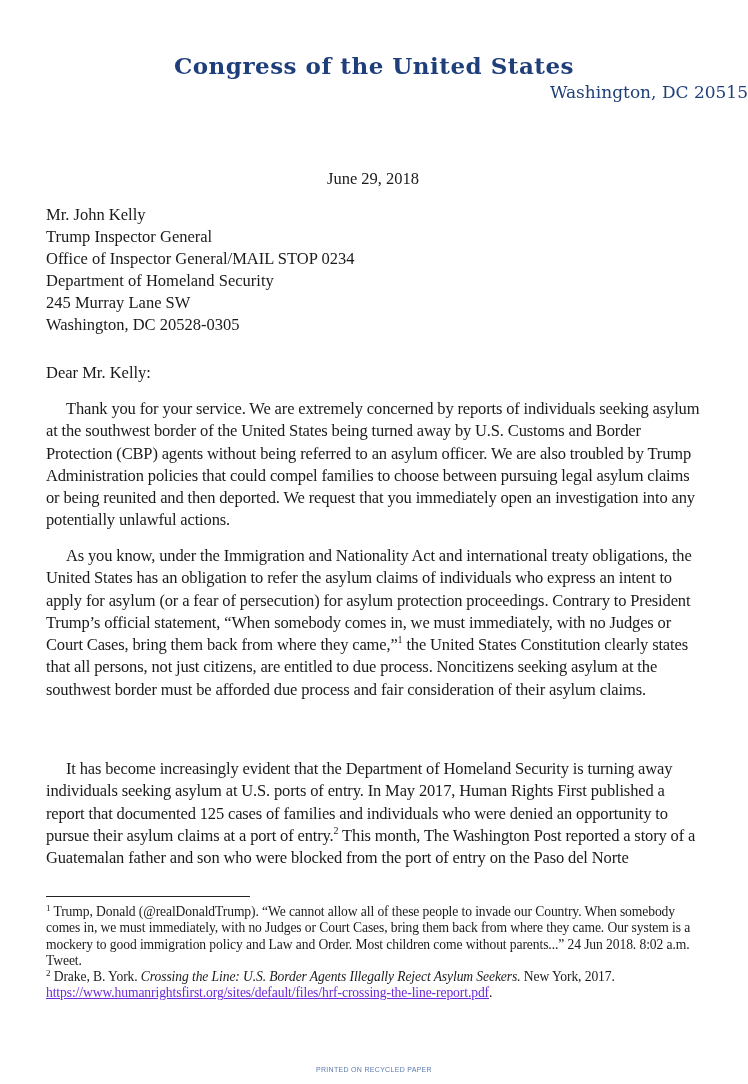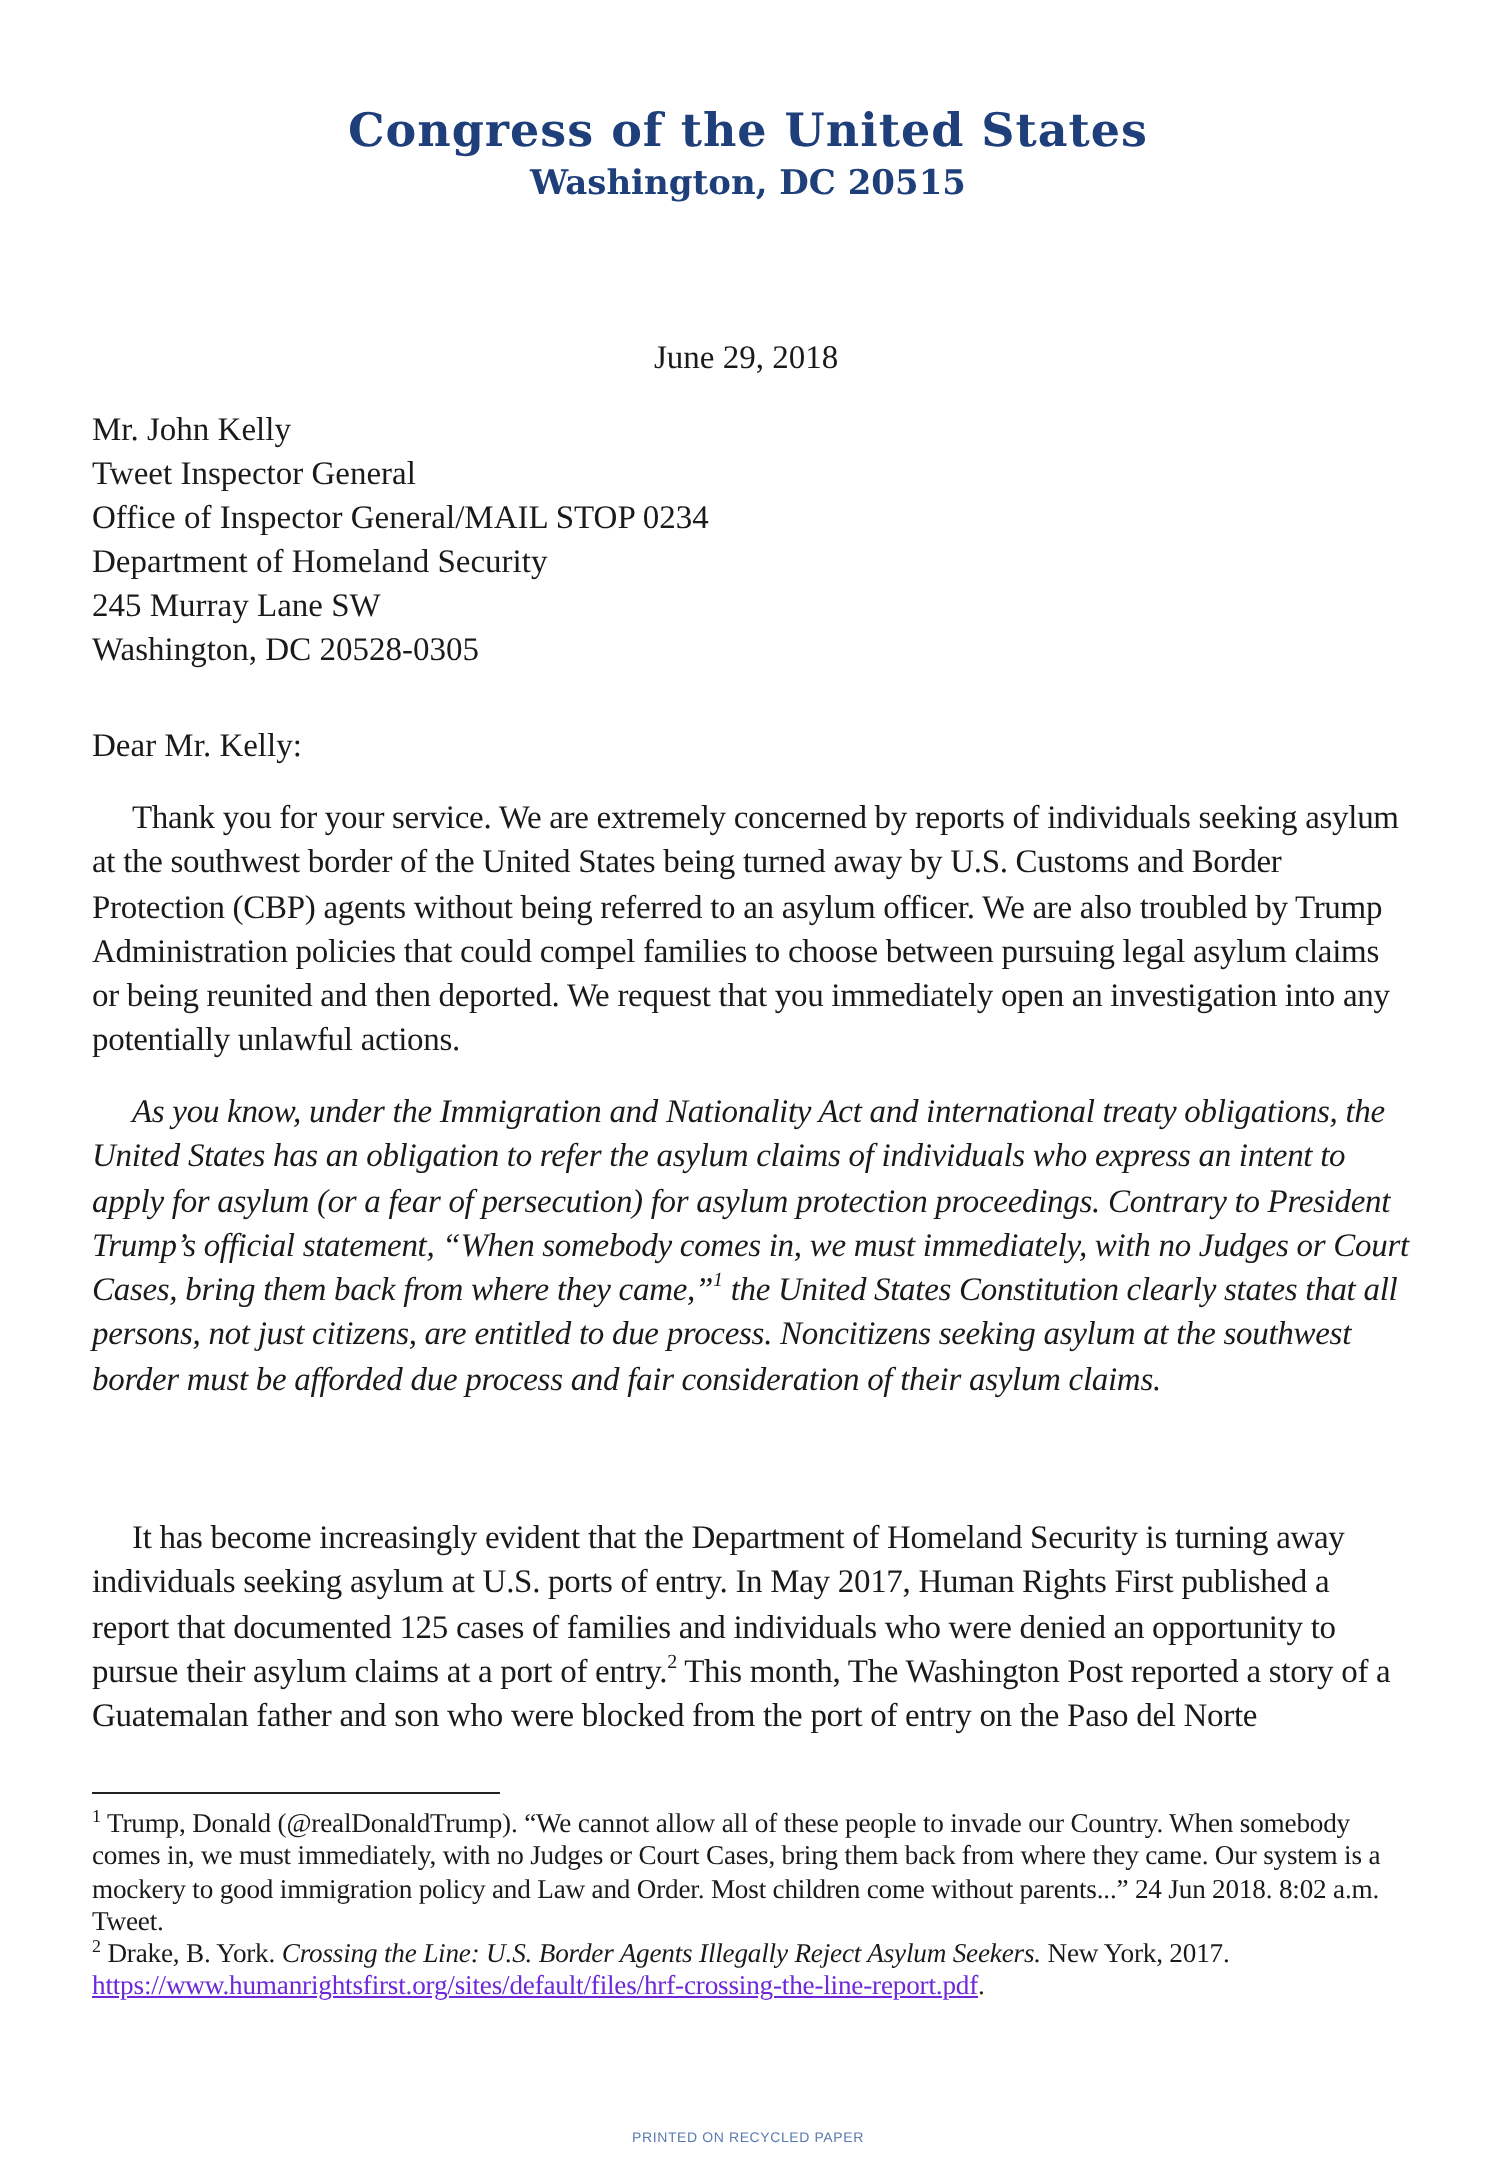--- a/index.html
+++ b/index.html
@@ -8,32 +8,32 @@
     font-family: "Liberation Serif", "DejaVu Serif", serif;
     color: #1a1a1a;
   }
   .letterhead { position: absolute; top: 52px; left: 0; width: 748px; text-align: center; color: #1f3f7a; }
   .lh-title {
     font-family: "DejaVu Serif", "Liberation Serif", serif;
     font-weight: bold; font-size: 23px; letter-spacing: 0.5px; line-height: 28px;
   }
   .lh-sub {
     font-family: "DejaVu Serif", "Liberation Serif", serif;
-    font-weight: bold; font-size: 17px; line-height: 22px; margin-top: 1px;
+    font-weight: normal; font-size: 17px; line-height: 22px; margin-top: 1px; text-align: right;
   }
   .date { position: absolute; top: 169px; left: 327px; font-size: 16.5px; }
   .address { position: absolute; top: 204px; left: 46px; font-size: 16.5px; line-height: 22px; }
   .salutation { position: absolute; top: 363px; left: 46px; font-size: 16.5px; text-align: center; }
   .para {
     position: absolute; left: 46px; width: 660px;
     font-size: 16.5px; line-height: 22.3px; text-indent: 20px;
     letter-spacing: -0.15px;
   }
   .p1 { top: 398px; }
-  .p2 { top: 545px; font-style: italic; }
+  .p2 { top: 545px; }
   .p3 { top: 758px; }
   sup { font-size: 10px; line-height: 0; vertical-align: 7px; }
   .fn-rule { position: absolute; top: 896px; left: 46px; width: 204px; height: 0; border-top: 1.5px solid #222; }
   .footnotes { position: absolute; top: 904px; left: 46px; width: 660px; font-size: 13.6px; line-height: 16.3px; letter-spacing: -0.1px; }
   .fn sup { font-size: 9px; vertical-align: 5px; }
   .fn-link { text-decoration: underline; color: #6d28d9; }
   .recycled {
     position: absolute; top: 1066px; left: 0; width: 748px; text-align: center;
     font-family: "Liberation Sans", "DejaVu Sans", sans-serif;
     font-size: 7px; letter-spacing: 0.3px; color: #5a7ab0;
@@ -45,21 +45,21 @@
 
 <div class="letterhead">
   <div class="lh-title">Congress of the United States</div>
   <div class="lh-sub">Washington, DC 20515</div>
 </div>
 
 <div class="date">June 29, 2018</div>
 
 <div class="address">
   <span class="line">Mr. John Kelly</span>
-  <span class="line">Tweet Inspector General</span>
+  <span class="line">Trump Inspector General</span>
   <span class="line">Office of Inspector General/MAIL STOP 0234</span>
   <span class="line">Department of Homeland Security</span>
   <span class="line">245 Murray Lane SW</span>
   <span class="line">Washington, DC 20528-0305</span>
 </div>
 
 <div class="salutation">Dear Mr. Kelly:</div>
 
 <div class="para p1">Thank you for your service. We are extremely concerned by reports of individuals seeking asylum at the southwest border of the United States being turned away by U.S. Customs and Border Protection (CBP) agents without being referred to an asylum officer. We are also troubled by Trump Administration policies that could compel families to choose between pursuing legal asylum claims or being reunited and then deported. We request that you immediately open an investigation into any potentially unlawful actions.</div>
 

